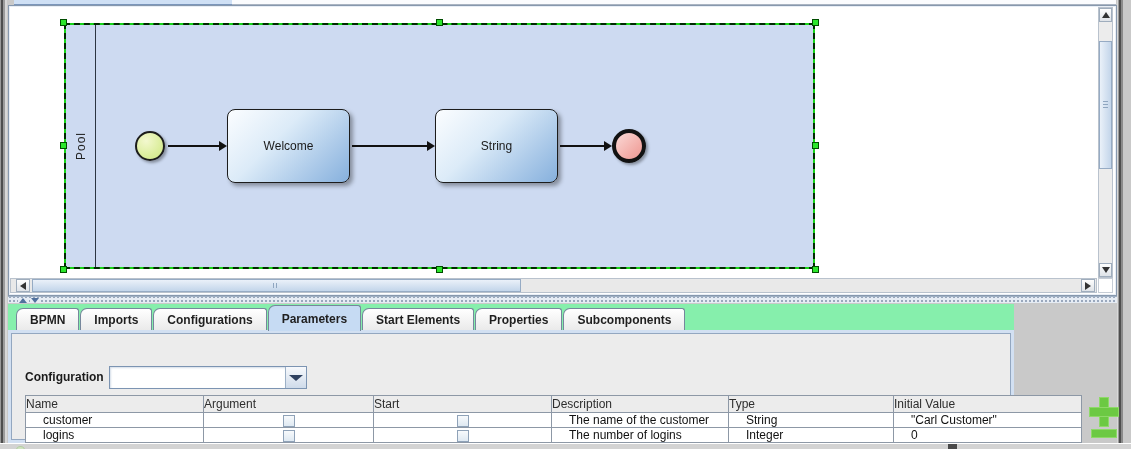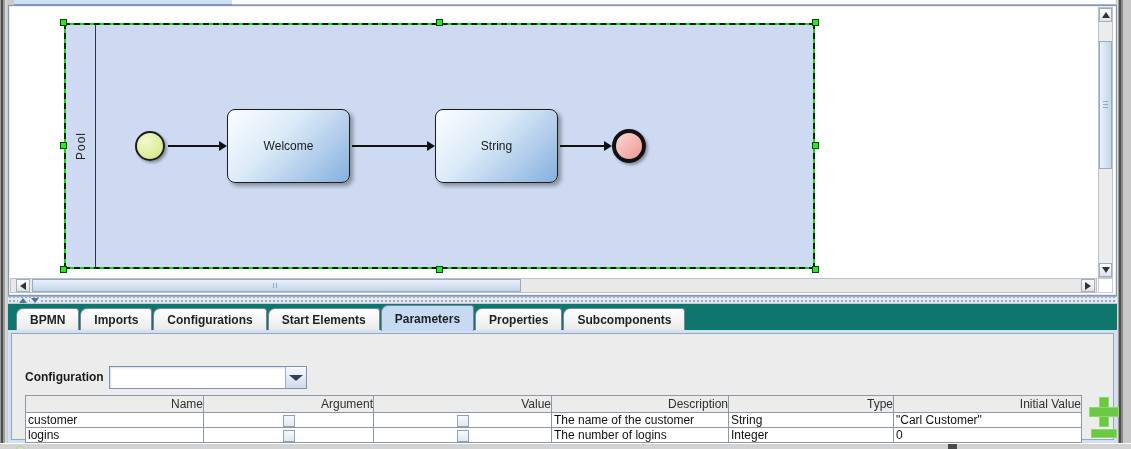--- a/index.html
+++ b/index.html
@@ -61,37 +61,37 @@
 
   
   .divider { position:absolute; left:8px; top:296px; width:1109px; height:7px; background:#e6ecf4;
     border-top:1px solid #9fb0c4;
     background-image:radial-gradient(circle,#9aa8bd 0.8px,transparent 0.9px); background-size:4px 4px; background-position:40px 2px; }
   .divider-btn { position:absolute; top:1px; width:9px; height:5px; background:#e6ecf4; display:flex; align-items:center; justify-content:center; }
   .divider .t-up { width:0;height:0;border-left:4px solid transparent;border-right:4px solid transparent;border-bottom:5px solid #51719e; }
   .divider .t-down { width:0;height:0;border-left:4px solid transparent;border-right:4px solid transparent;border-top:5px solid #51719e; }
 
   
-  .bottom-panel { position:absolute; left:8px; top:304px; width:1109px; height:139px; background:#0f766e; }
+  .bottom-panel { position:absolute; left:8px; top:304px; width:1006px; height:139px; background:#86efac; }
   .tab-row { position:absolute; left:0; top:0; width:100%; height:27px; display:flex; align-items:flex-end; padding-left:8px; }
   .tab { height:23px; line-height:22px; padding:0 13px; margin-right:1px; font-size:12px; font-weight:bold; color:#1f1f1f;
     background:linear-gradient(#ffffff,#e9e9e9); border:1px solid #76879c; border-bottom:none; border-radius:7px 3px 0 0; cursor:default; }
   .tab.selected { height:26px; line-height:26px; background:#c6dbf3; position:relative; z-index:2; }
   .tab-content { position:absolute; left:0; top:26px; width:100%; height:113px; background:#ececec;
     border:3px solid #d2e0f2; box-shadow:inset 0 0 0 1px #93a7c0; }
 
   .config-label { position:absolute; left:14px; top:37px; font-size:12px; font-weight:bold; color:#1a1a1a; }
   .combo { position:absolute; left:98px; top:33px; width:198px; height:23px; background:#fff; border:1px solid #7c94b2; display:flex; }
   .combo-field { flex:1; font-size:12px; padding:3px 4px; color:#111; box-shadow:inset 1px 1px 2px #d4dde8; }
   .combo-btn { width:21px; background:linear-gradient(#f7f9fc,#cfdbea); border-left:1px solid #9db0c6; display:flex; align-items:center; justify-content:center; }
   .combo-arrow { width:0; height:0; border-left:7px solid transparent; border-right:7px solid transparent; border-top:6px solid #2f4160; }
 
   table.params { position:absolute; left:14px; top:62px; width:1056px; border-collapse:collapse; table-layout:fixed; }
-  table.params th { height:17px; background:#ececec; border:1px solid #8d98a6; font-size:12px; font-weight:normal; color:#2e2e2e; text-align:right; overflow:hidden; white-space:nowrap; }
-  table.params td { height:15px; background:#ffffff; border:1px solid #8d98a6; font-size:12px; color:#111; padding:0 2px; overflow:hidden; white-space:nowrap; }
+  table.params th { height:17px; background:#ececec; border:1px solid #8d98a6; font-size:12px; font-weight:normal; color:#2e2e2e; text-align:left; overflow:hidden; white-space:nowrap; }
+  table.params td { height:15px; background:#ffffff; border:1px solid #8d98a6; font-size:12px; color:#111; padding:0 17px; overflow:hidden; white-space:nowrap; }
   td.cb-cell { text-align:center; }
   .cb { display:inline-block; width:12px; height:12px; vertical-align:middle;
     background:linear-gradient(#f8fafc,#dfe9f2); border:1px solid #8fa2b8; }
 
   .btn-add { position:absolute; left:1078px; top:64px; width:30px; height:30px; }
   .btn-add .bar-v { position:absolute; left:10px; top:0; width:10px; height:30px; background:#6cc943; box-shadow:inset 0 0 0 1px #8ed968; }
   .btn-add .bar-h { position:absolute; left:0; top:10px; width:30px; height:10px; background:#6cc943; box-shadow:inset 0 0 0 1px #8ed968; }
   .btn-remove { position:absolute; left:1080px; top:96px; width:26px; height:9px; background:#6cc943; box-shadow:inset 0 0 0 1px #8ed968; }
 
   
@@ -190,22 +190,22 @@
     <div class="divider-btn" style="left:22px">
         <div class="t-down"></div>
       </div>
   </div>
 
   <div class="bottom-panel">
     <div class="tab-row">
       <div class="tab">BPMN</div>
       <div class="tab">Imports</div>
       <div class="tab">Configurations</div>
+      <div class="tab selected">Parameters</div>
       <div class="tab">Start Elements</div>
-      <div class="tab selected">Parameters</div>
       <div class="tab">Properties</div>
       <div class="tab">Subcomponents</div>
     </div>
 
     <div class="tab-content">
       <span class="config-label">Configuration</span>
       <div class="combo">
         <div class="combo-field"></div>
         <div class="combo-btn">
           <div class="combo-arrow"></div>
@@ -218,21 +218,21 @@
             <col style="width:170px">
             <col style="width:178px">
           <col style="width:177px">
             <col style="width:165px">
             <col style="width:188px">
         </colgroup>
         <thead>
           <tr>
             <th>Name</th>
             <th>Argument</th>
-            <th>Value</th>
+            <th>Start</th>
             <th>Description</th>
             <th>Type</th>
             <th>Initial Value</th>
           </tr>
         </thead>
         <tbody>
           <tr>
             <td>customer</td>
             <td class="cb-cell"><span class="cb"></span></td>
             <td class="cb-cell"><span class="cb"></span></td>

